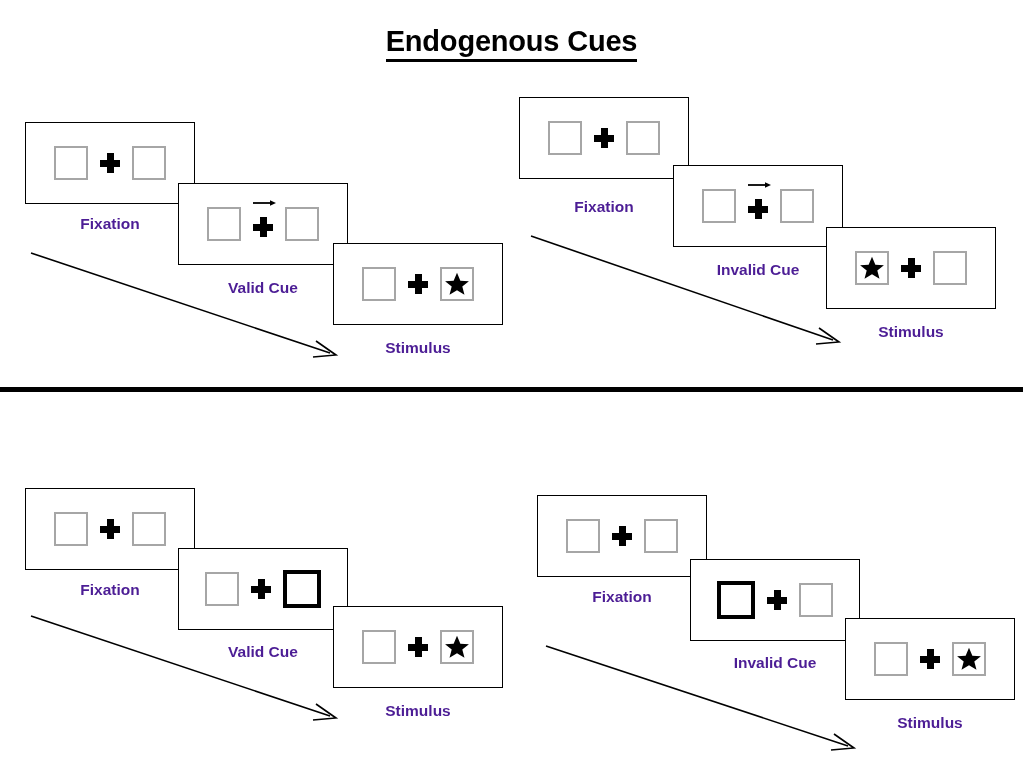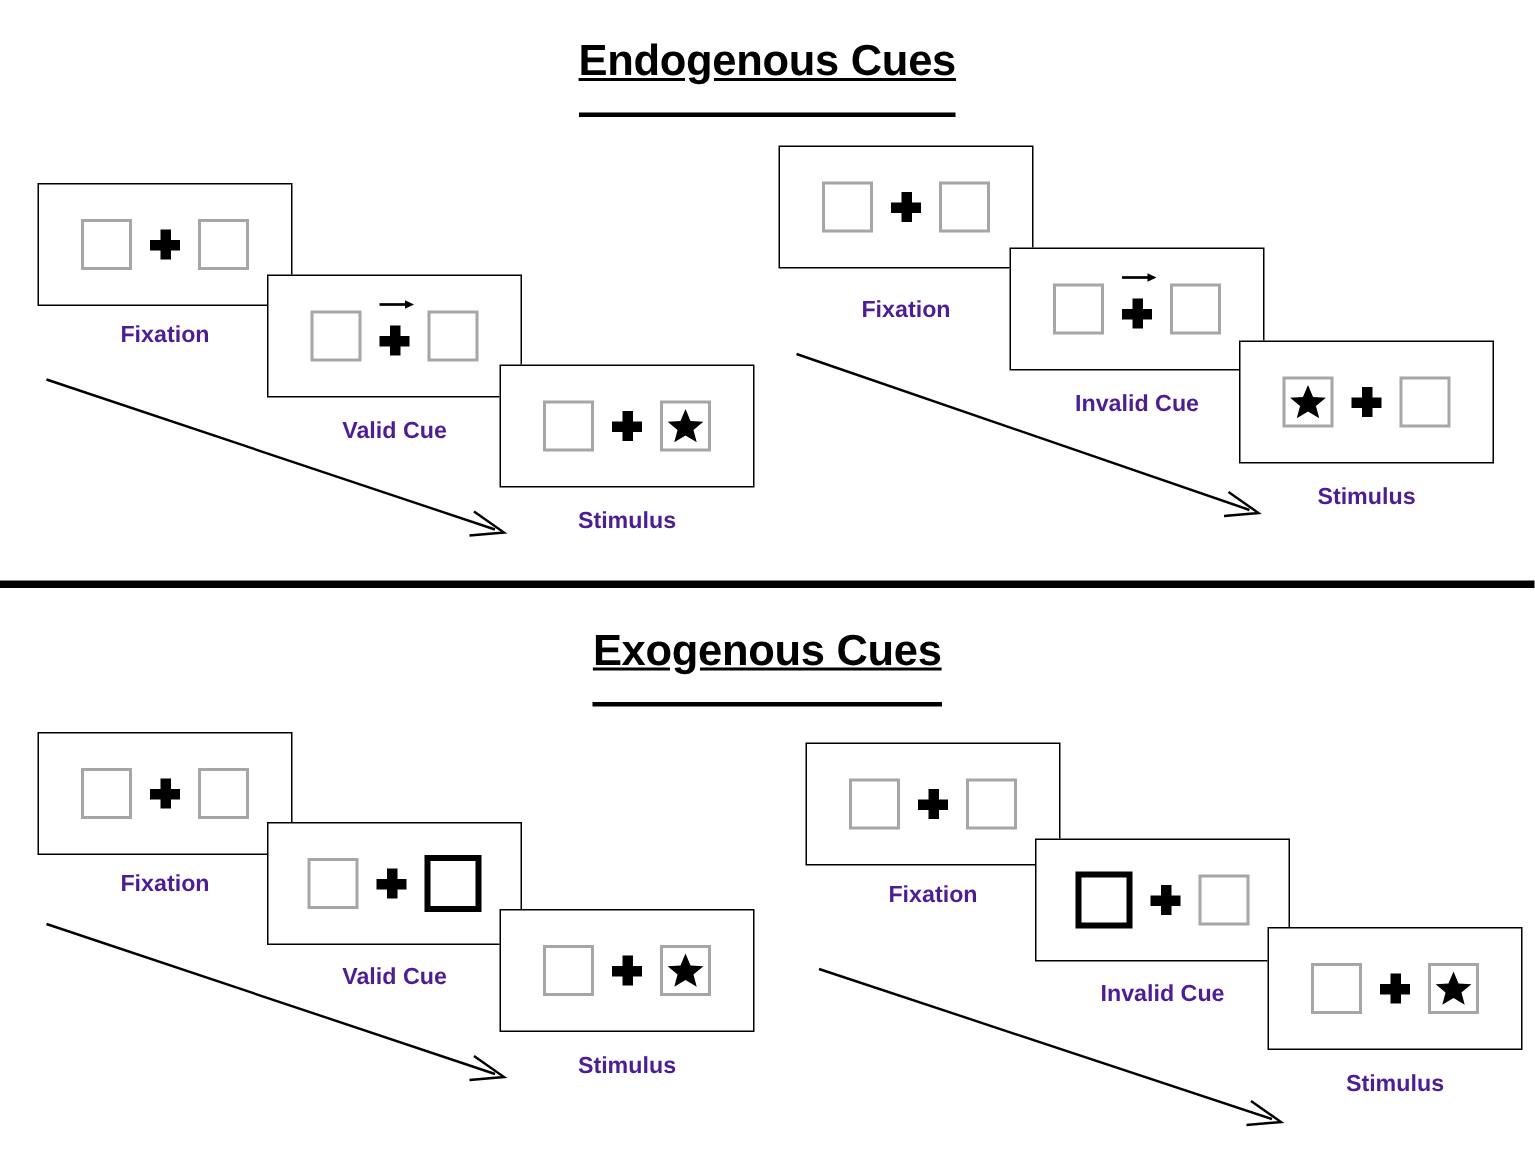--- a/index.html
+++ b/index.html
@@ -30,22 +30,21 @@
     text-align: center;
     font-weight: bold;
     font-size: 29px;
     letter-spacing: -0.2px;
     line-height: 1;
     color: #000;
   }
   .section-title span.ttl {
     display: inline-block;
     border-bottom: 3px solid #000;
-    padding-bottom: 19px;
-    text-decoration: underline;
+    padding-bottom: 3px;
   }
   #title-endogenous { top: 27px; }
   #title-exogenous  { top: 420px; }
 
   
   .divider {
     position: absolute;
     left: 0;
     top: 387px;
     width: 1023px;
@@ -260,23 +259,20 @@
             <div class="bar-v"></div>
         </div>
         <div class="sqbox"></div>
       </div>
     </div>
     <div class="frame-label" style="left:826px; top:324px; width:170px;">Stimulus</div>
   </div>
 
   <div class="divider"></div>
 
-  <div class="section-title" id="title-exogenous">
-    <span class="ttl">Exogenous Cues</span>
-  </div>
 
   <div>
 
     <svg class="flow-arrow" style="left:25px; top:608px; width:325px; height:125px;" viewBox="0 0 325 125">
       <line x1="6" y1="8" x2="305" y2="108" stroke="#000" stroke-width="1.6"></line>
       <path d="M 291 96 L 311 110 L 288 112" fill="none" stroke="#000" stroke-width="1.6"></path>
     </svg>
 
     <div class="frame" style="left:25px; top:488px; width:170px; height:82px;">
       <div class="frame-inner">

